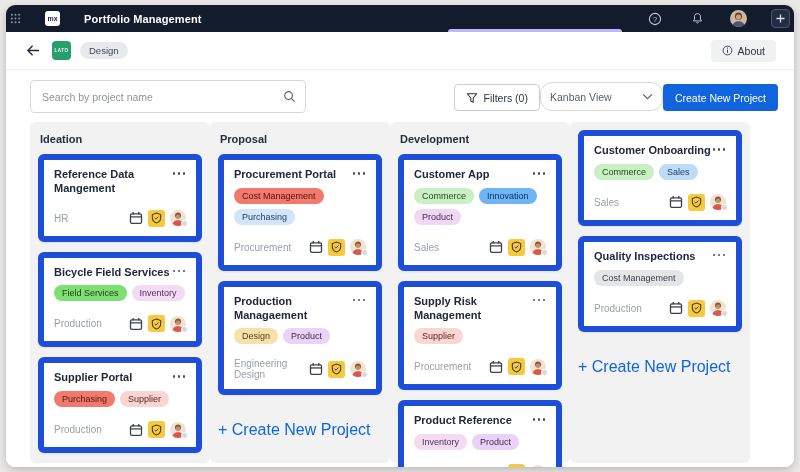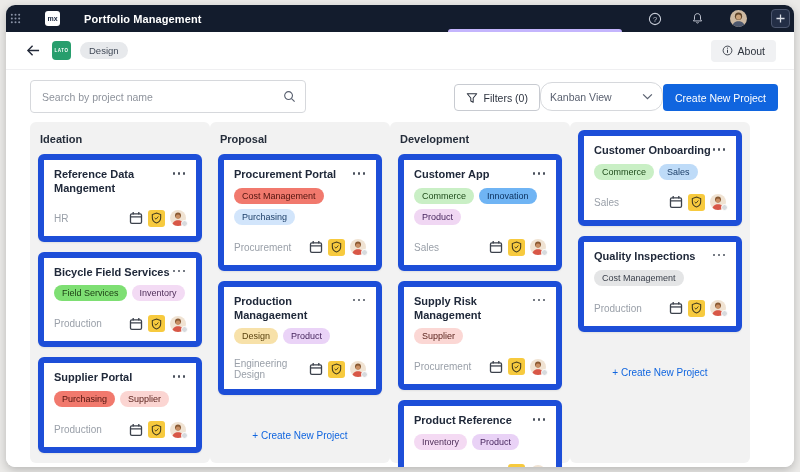--- a/index.html
+++ b/index.html
@@ -69,21 +69,21 @@
   .tag{font-size:9px;padding:3px 8px;border-radius:10px;white-space:nowrap;}
   .card-foot{display:flex;align-items:center;justify-content:space-between;margin-top:auto;padding-top:14px;}
   .card-owner{font-size:10px;color:#9aa0a9;}
   .foot-icons{display:flex;align-items:center;gap:5px;}
   .ficon{display:flex;align-items:center;justify-content:center;cursor:pointer;}
   .ficon.badge{width:17px;height:17px;background:#f7ca3e;border-radius:3px;}
   .ficon.avatar{width:16px;height:16px;position:relative;}
   .ficon.avatar svg{border-radius:50%;display:block;}
   .adot{position:absolute;right:-2px;bottom:-1px;width:5px;height:5px;background:#d7dadd;
     border-radius:50%;border:1px solid #fff;}
-  .create-link{margin-top:25px;text-align:center;font-size:10px;color:#1065df;cursor:pointer;}
+  .create-link{margin-top:16px;text-align:left;font-size:16px;color:#1065df;cursor:pointer;}
 </style>
 </head>
 <body>
 
 <div class="window">
 
   <header class="navbar">
     <span class="waffle">
       <svg width="11" height="11" viewBox="0 0 12 12">
         <g fill="#8a93a6">

